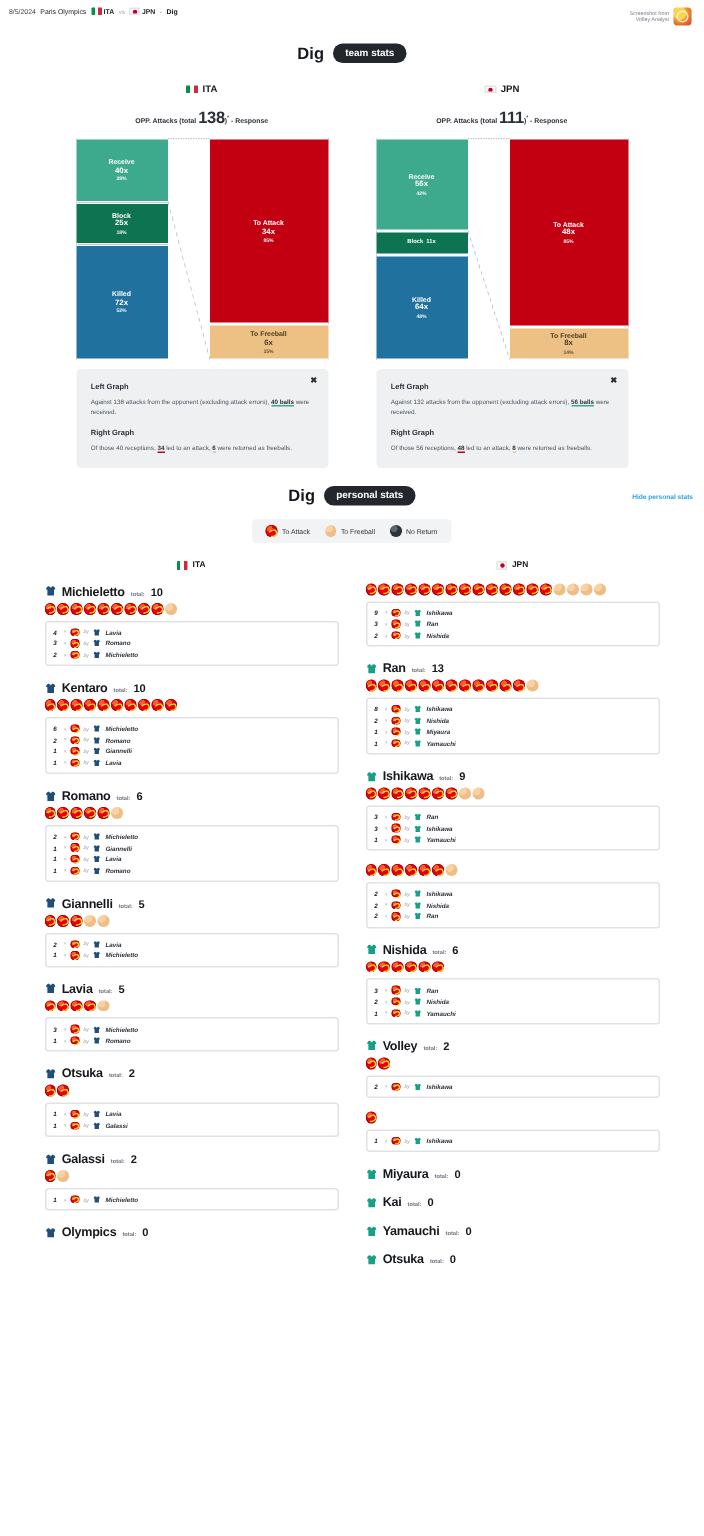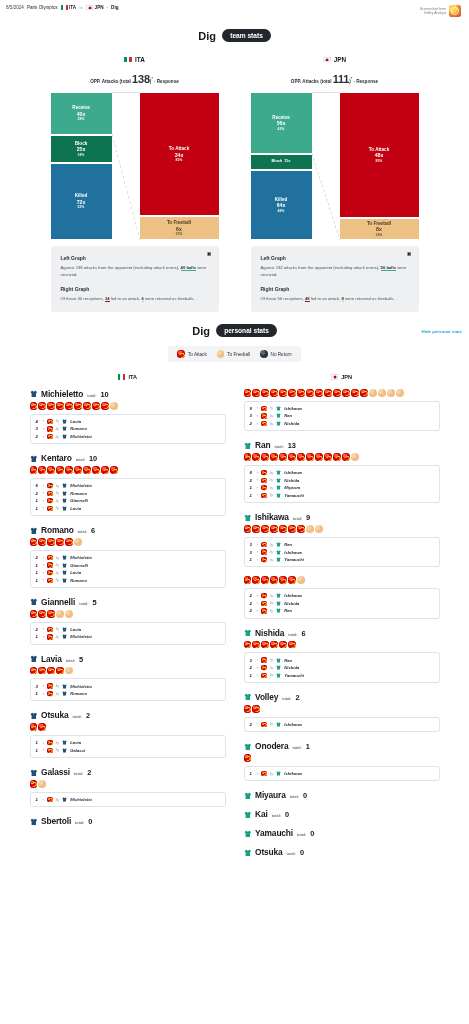--- a/index.html
+++ b/index.html
@@ -617,21 +617,21 @@
             <span class="who">Michieletto</span>
           </div>
         </div>
       </div>
       <div class="player">
         <div class="player-name-row">
           <svg class="jersey" viewBox="0 0 24 24">
             <path d="M8 2 L4 4 L2 9 L5 10 L5 22 L19 22 L19 10 L22 9 L20 4 L16 2 L12 5 Z" fill="#1f4e79"></path>
             <path d="M8 2 L12 5 L16 2" fill="none" stroke="#ffffff" stroke-width="1.2"></path>
           </svg>
-          <span class="pname">Sbertoli</span>
+          <span class="pname">Olympics</span>
           <span class="ptot-lbl">total:</span>
           <span class="ptot-val">0</span>
         </div>
       </div>
     </div>
     <div class="pcol">
       <div class="pcol-head">
         <span class="flag flag-jpn"></span>
         <span>JPN</span>
       </div>
@@ -943,29 +943,20 @@
             <span class="by">by</span>
             <svg class="mini-jersey" viewBox="0 0 24 24">
               <path d="M8 2 L4 4 L2 9 L5 10 L5 22 L19 22 L19 10 L22 9 L20 4 L16 2 L12 5 Z" fill="#16a085"></path>
               <path d="M8 2 L12 5 L16 2" fill="none" stroke="#ffffff" stroke-width="1.2"></path>
             </svg>
             <span class="who">Ishikawa</span>
           </div>
         </div>
       </div>
       <div class="player">
-        <div class="player-name-row">
-          <svg class="jersey" viewBox="0 0 24 24">
-            <path d="M8 2 L4 4 L2 9 L5 10 L5 22 L19 22 L19 10 L22 9 L20 4 L16 2 L12 5 Z" fill="#16a085"></path>
-            <path d="M8 2 L12 5 L16 2" fill="none" stroke="#ffffff" stroke-width="1.2"></path>
-          </svg>
-          <span class="pname">Onodera</span>
-          <span class="ptot-lbl">total:</span>
-          <span class="ptot-val">1</span>
-        </div>
         <div class="balls-row">
           <span class="ball ball-attack"></span>
         </div>
         <div class="detail-box">
           <div class="detail-row">
             <span class="num">1</span>
             <span class="times">×</span>
             <span class="ball sm ball-attack"></span>
             <span class="by">by</span>
             <svg class="mini-jersey" viewBox="0 0 24 24">

